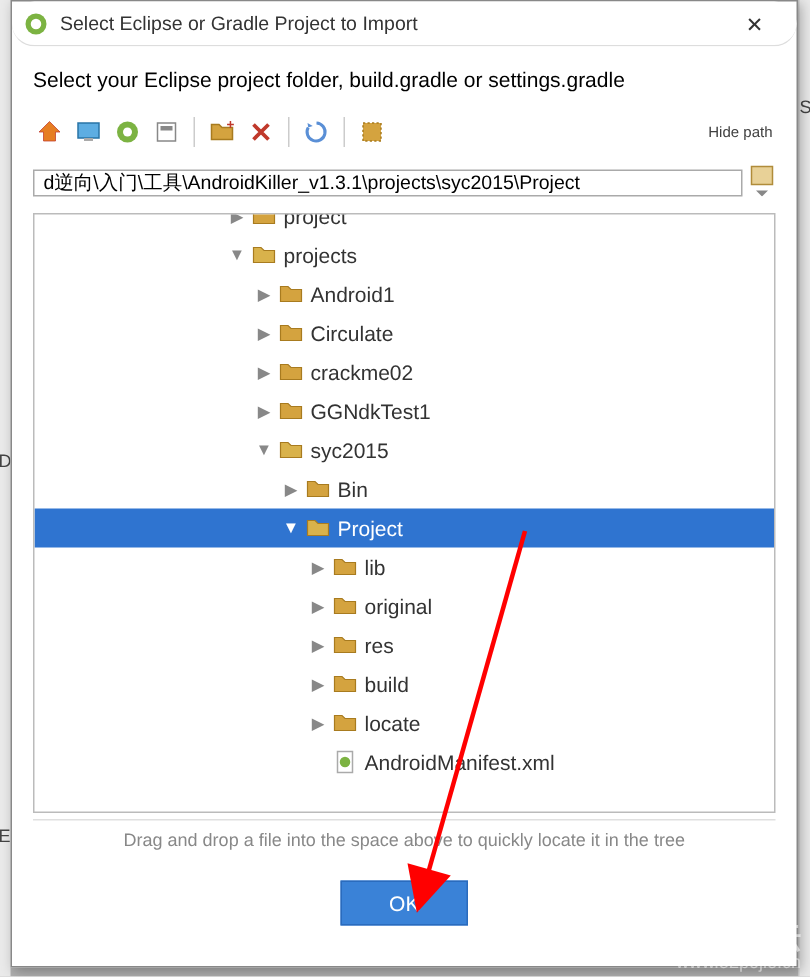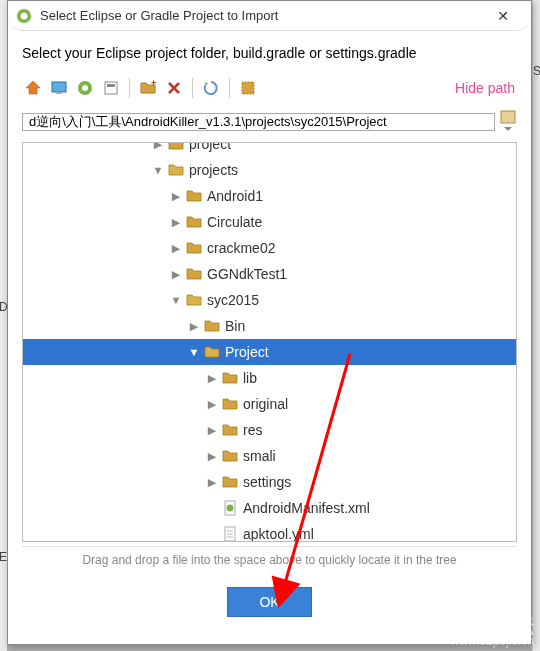--- a/index.html
+++ b/index.html
@@ -72,22 +72,22 @@
     justify-content: center;
     cursor: pointer;
   }
   .toolbar .sep {
     width: 1px; height: 20px;
     background: #ccc;
     margin: 0 3px;
   }
   .toolbar .spacer { flex: 1; }
   .hidepath {
-    color: #ec4899;
-    font-size: 14px;
+    color: #404040;
+    font-size: 10px;
     cursor: pointer;
     padding-right: 4px;
   }
   .pathrow {
     display: flex;
     align-items: center;
     padding: 4px 14px 6px 14px;
     gap: 4px;
   }
   .pathrow input {
@@ -424,52 +424,40 @@
           </span>
           <span>res</span>
         </div>
         <div class="row" style="padding-left: 180px;">
           <span class="arrow">▶</span>
           <span class="folder">
             <svg width="16" height="16" viewBox="0 0 16 16">
               <path d="M1 3 L6 3 L8 5 L15 5 L15 13 L1 13 Z" fill="#d4a33f" stroke="#a87b1f" stroke-width="0.8"></path>
             </svg>
           </span>
-          <span>smali</span>
-        </div>
-        <div class="row" style="padding-left: 180px;">
-          <span class="arrow">▶</span>
-          <span class="folder">
-            <svg width="16" height="16" viewBox="0 0 16 16">
-              <path d="M1 3 L6 3 L8 5 L15 5 L15 13 L1 13 Z" fill="#d4a33f" stroke="#a87b1f" stroke-width="0.8"></path>
-            </svg>
-          </span>
-          <span>settings</span>
+          <span>build</span>
+        </div>
+        <div class="row" style="padding-left: 180px;">
+          <span class="arrow">▶</span>
+          <span class="folder">
+            <svg width="16" height="16" viewBox="0 0 16 16">
+              <path d="M1 3 L6 3 L8 5 L15 5 L15 13 L1 13 Z" fill="#d4a33f" stroke="#a87b1f" stroke-width="0.8"></path>
+            </svg>
+          </span>
+          <span>locate</span>
         </div>
         <div class="row" style="padding-left: 180px;">
           <span class="arrow"></span>
           <span class="file">
             <svg width="16" height="16" viewBox="0 0 16 16">
               <rect x="3" y="1" width="10" height="14" fill="#fff" stroke="#aaa"></rect>
               <circle cx="8" cy="8" r="3.5" fill="#7cb342"></circle>
             </svg>
           </span>
           <span>AndroidManifest.xml</span>
-        </div>
-        <div class="row" style="padding-left: 180px;">
-          <span class="arrow"></span>
-          <span class="file">
-            <svg width="16" height="16" viewBox="0 0 16 16">
-              <rect x="3" y="1" width="10" height="14" fill="#fff" stroke="#aaa"></rect>
-              <line x1="5" y1="5" x2="11" y2="5" stroke="#bbb"></line>
-              <line x1="5" y1="8" x2="11" y2="8" stroke="#bbb"></line>
-              <line x1="5" y1="11" x2="11" y2="11" stroke="#bbb"></line>
-            </svg>
-          </span>
-          <span>apktool.yml</span>
         </div>
       </div>
   </div>
 
   <div class="hint">Drag and drop a file into the space above to quickly locate it in the tree</div>
 
   <div class="btns">
     <button class="btn primary">OK</button>
   </div>
 

